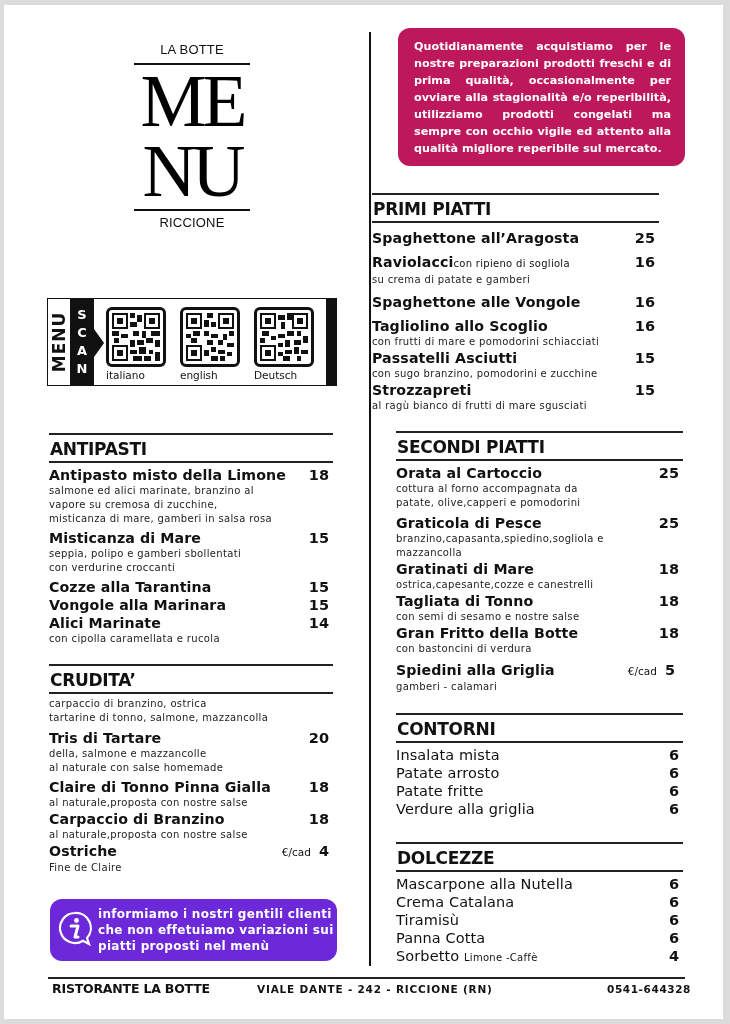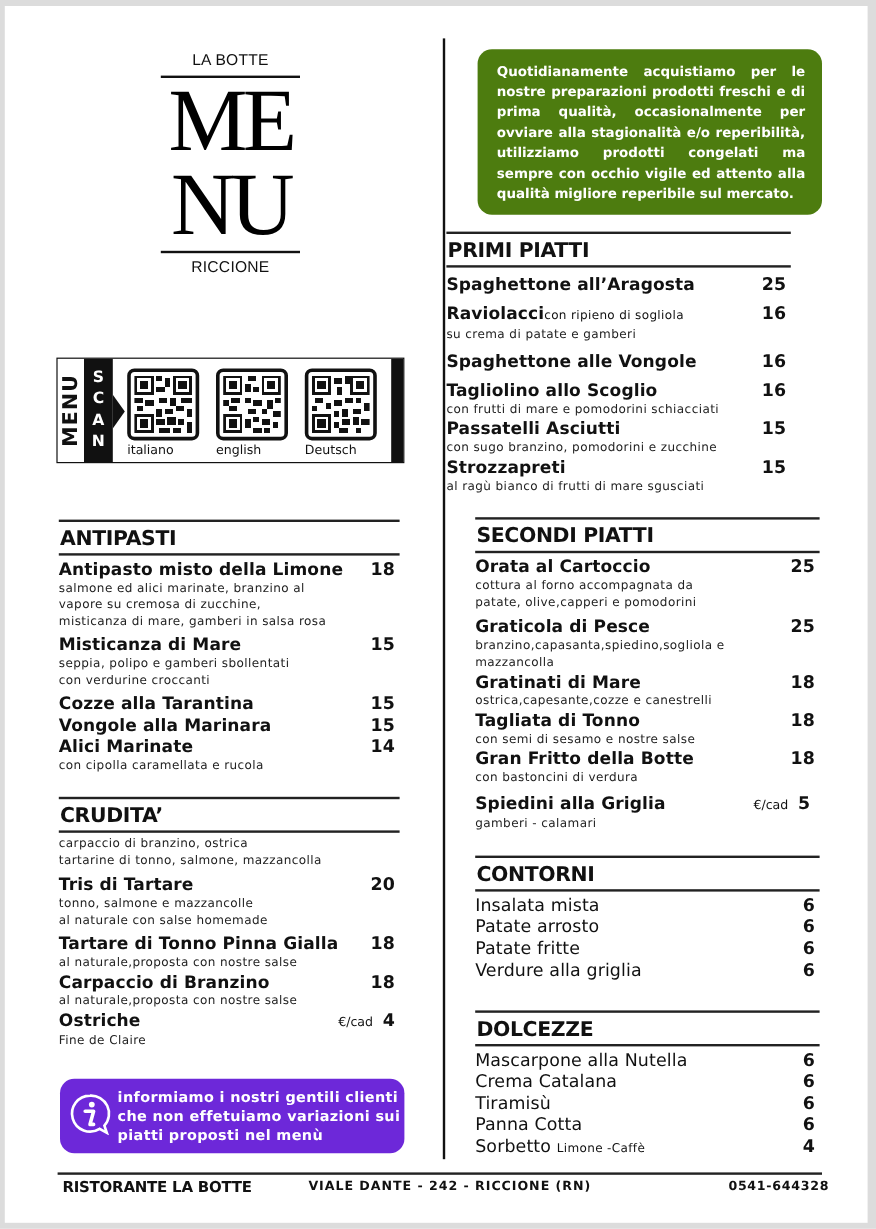--- a/index.html
+++ b/index.html
@@ -33,21 +33,21 @@
   .item { position:relative; }
   .item-row { display:flex; justify-content:space-between; align-items:baseline; }
   .name { font-weight:600; font-size:14.2px; letter-spacing:0.1px; line-height:18px; white-space:nowrap; }
   .name.light { font-weight:normal; font-size:14.5px; }
   .inline-desc { font-weight:normal; font-size:10px; letter-spacing:0.3px; }
   .price { font-weight:600; font-size:14.5px; line-height:18px; padding-right:4px; white-space:nowrap; }
   .price .unit { font-weight:normal; font-size:10.5px; margin-right:8px; }
   .desc { font-size:10px; letter-spacing:0.35px; line-height:14px; color:#222; }
 
   
-  .notice { position:absolute; left:398px; top:41px; width:287px; height:138px; background:#4d7c0f; color:#fff; border-radius:12px; box-sizing:border-box; padding:10px 14px 0 16px; font-size:11.2px; font-weight:bold; line-height:17px; text-align:justify; }
+  .notice { position:absolute; left:398px; top:28px; width:287px; height:138px; background:#be185d; color:#fff; border-radius:12px; box-sizing:border-box; padding:10px 14px 0 16px; font-size:11.2px; font-weight:bold; line-height:17px; text-align:justify; }
   .info { position:absolute; left:50px; top:899px; width:287px; height:62px; background:#6d28d9; color:#fff; border-radius:12px; }
   .info-icon { position:absolute; left:7px; top:11px; width:36px; height:36px; }
   .info-text { position:absolute; left:48px; top:7px; font-size:12px; font-weight:bold; line-height:16px; letter-spacing:0.3px; }
 
   .vline { position:absolute; left:369px; top:32px; width:2px; height:934px; background:#111; }
   .footer-rule { position:absolute; left:48px; top:977px; width:637px; height:2px; background:#222; }
   .footer { position:absolute; top:981px; font-weight:bold; font-size:12px; white-space:nowrap; }
 </style>
 </head>
 <body>
@@ -175,26 +175,26 @@
   <div class="sec-rule-bot"></div>
   <div class="item">
     <div class="desc">carpaccio di branzino,  ostrica</div>
     <div class="desc">tartarine di tonno, salmone, mazzancolla</div>
   </div>
   <div class="item" style="margin-top:4px;">
     <div class="item-row">
         <span class="name">Tris di Tartare</span>
         <span class="price">20</span>
       </div>
-    <div class="desc">tonno, salmone e mazzancolle</div>
+    <div class="desc">della, salmone e mazzancolle</div>
     <div class="desc">al naturale con salse homemade</div>
   </div>
   <div class="item" style="margin-top:3px;">
     <div class="item-row">
-        <span class="name">Tartare di Tonno Pinna Gialla</span>
+        <span class="name">Claire di Tonno Pinna Gialla</span>
         <span class="price">18</span>
       </div>
     <div class="desc">al naturale,proposta con nostre salse</div>
   </div>
   <div class="item">
     <div class="item-row">
         <span class="name">Carpaccio di Branzino</span>
         <span class="price">18</span>
       </div>
     <div class="desc">al naturale,proposta con nostre salse</div>

